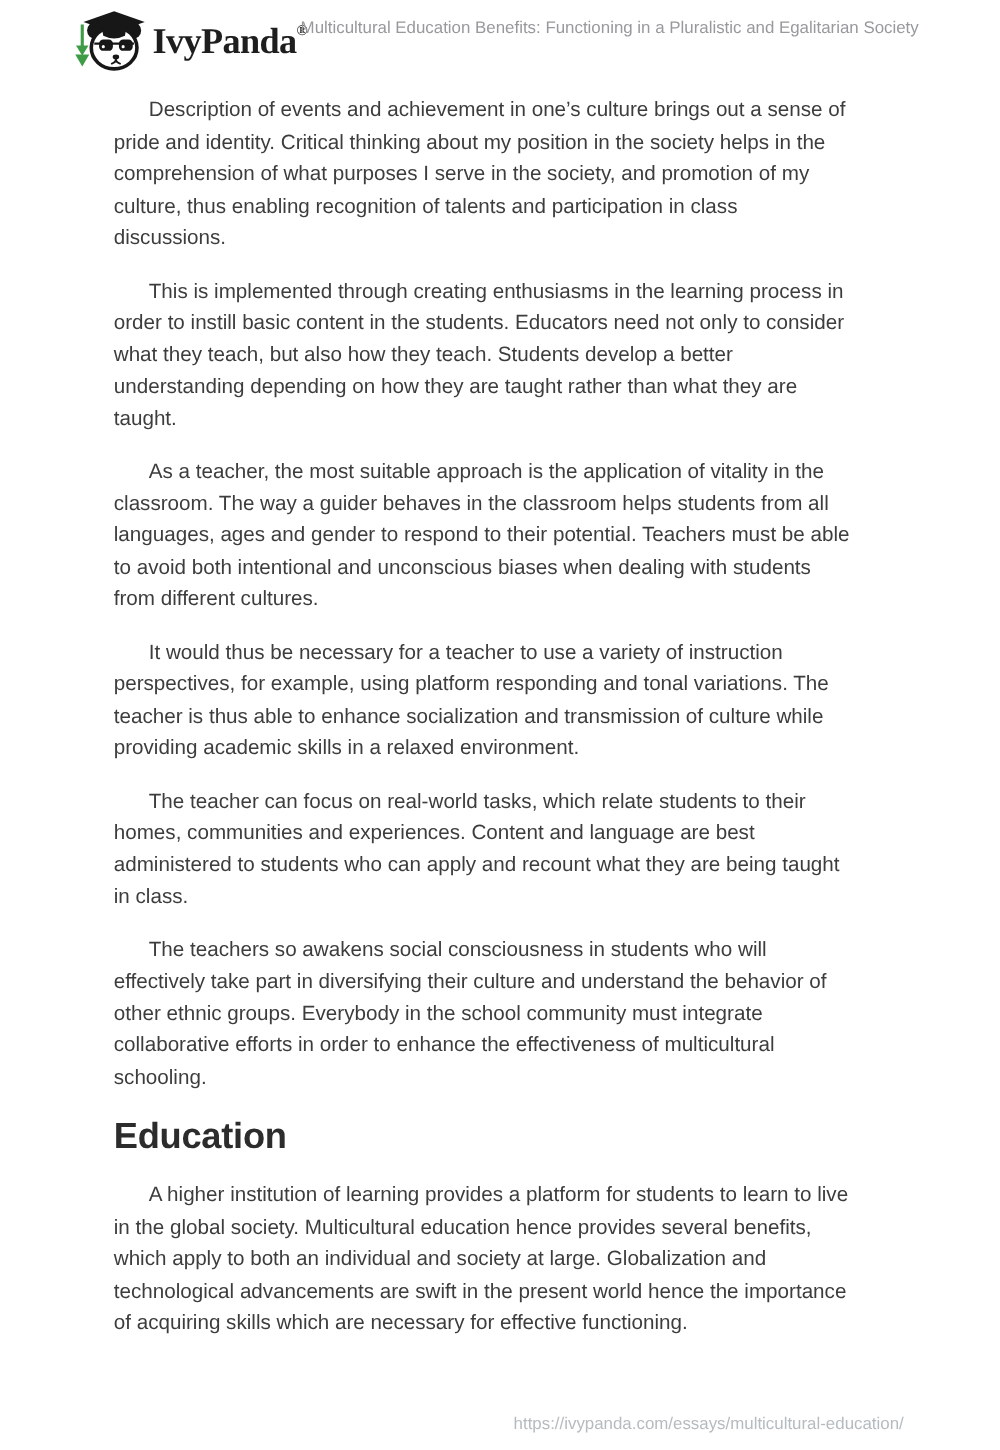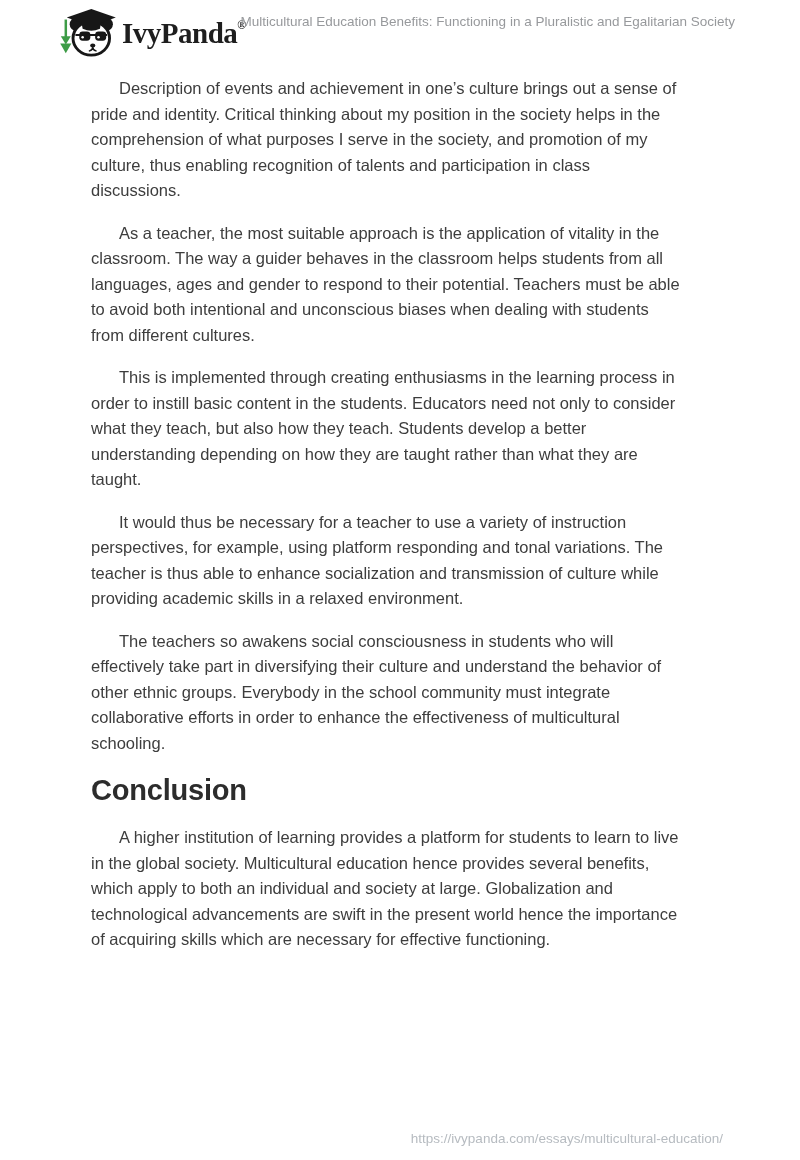--- a/index.html
+++ b/index.html
@@ -108,23 +108,24 @@
       </svg>
     </span>
 
     <span class="brand-name"><span>IvyPanda</span><sup>®</sup></span>
 
     <div class="doc-title">Multicultural Education Benefits: Functioning in a Pluralistic and Egalitarian Society</div>
   </div>
 
   <div class="content">
     <p>Description of events and achievement in one’s culture brings out a sense of pride and identity. Critical thinking about my position in the society helps in the comprehension of what purposes I serve in the society, and promotion of my culture, thus enabling recognition of talents and participation in class discussions.</p>
+    <p>This is implemented through creating enthusiasms in the learning process in order to instill basic content in the students. Educators need not only to consider what they teach, but also how they teach. Students develop a better understanding depending on how they are taught rather than what they are taught.</p>
     <p>As a teacher, the most suitable approach is the application of vitality in the classroom. The way a guider behaves in the classroom helps students from all languages, ages and gender to respond to their potential. Teachers must be able to avoid both intentional and unconscious biases when dealing with students from different cultures.</p>
-    <p>This is implemented through creating enthusiasms in the learning process in order to instill basic content in the students. Educators need not only to consider what they teach, but also how they teach. Students develop a better understanding depending on how they are taught rather than what they are taught.</p>
     <p>It would thus be necessary for a teacher to use a variety of instruction perspectives, for example, using platform responding and tonal variations. The teacher is thus able to enhance socialization and transmission of culture while providing academic skills in a relaxed environment.</p>
+    <p>The teacher can focus on real-world tasks, which relate students to their homes, communities and experiences. Content and language are best administered to students who can apply and recount what they are being taught in class.</p>
     <p>The teachers so awakens social consciousness in students who will effectively take part in diversifying their culture and understand the behavior of other ethnic groups. Everybody in the school community must integrate collaborative efforts in order to enhance the effectiveness of multicultural schooling.</p>
-    <h2>Conclusion</h2>
+    <h2>Education</h2>
     <p>A higher institution of learning provides a platform for students to learn to live in the global society. Multicultural education hence provides several benefits, which apply to both an individual and society at large. Globalization and technological advancements are swift in the present world hence the importance of acquiring skills which are necessary for effective functioning.</p>
   </div>
 
   <div class="footer-url">https://ivypanda.com/essays/multicultural-education/</div>
 
 </div>
 
 </body></html>

